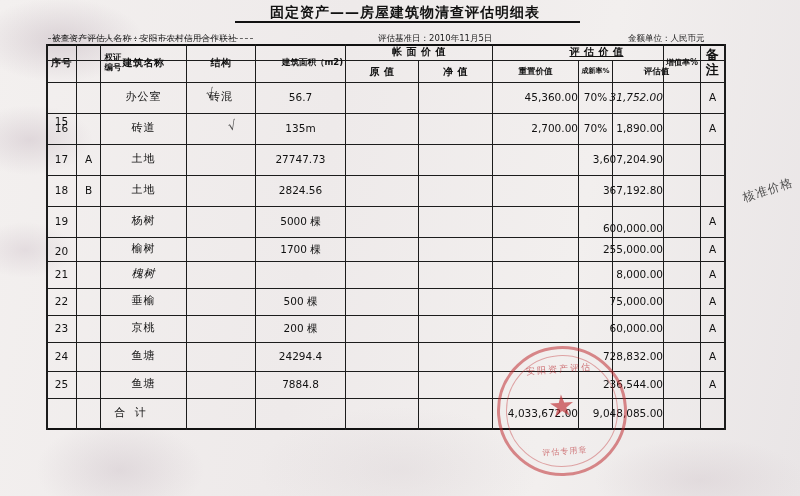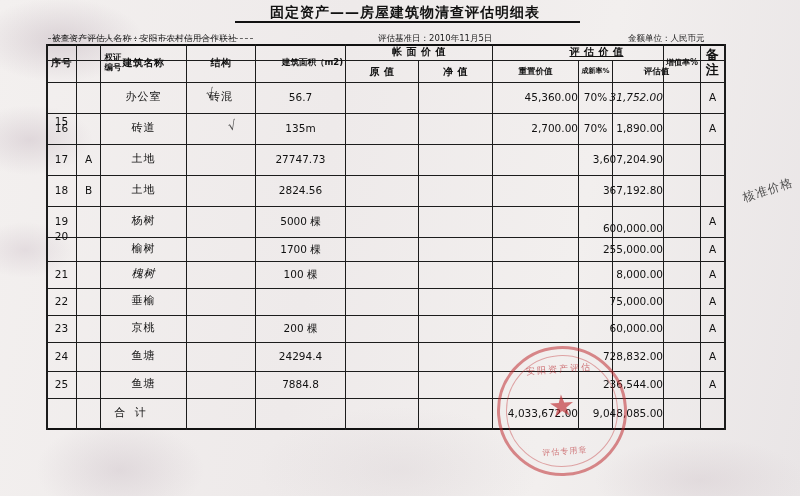--- a/index.html
+++ b/index.html
@@ -185,34 +185,34 @@
   <div class="cell cjk" style="left:101px;top:175px;width:85px;height:31px;">土地</div>
   <div class="cell" style="left:256px;top:175px;width:89px;height:31px;">2824.56</div>
   <div class="cell num" style="left:613px;top:175px;width:50px;height:31px;">367,192.80</div>
 
   <div class="cell" style="left:47px;top:206px;width:29px;height:31px;">19</div>
   <div class="cell cjk" style="left:101px;top:206px;width:85px;height:31px;">杨树</div>
   <div class="cell" style="left:256px;top:206px;width:89px;height:31px;">5000 棵</div>
   <div class="cell num" style="left:613px;top:206px;width:50px;height:31px;margin-top:7px;">600,000.00</div>
   <div class="cell" style="left:701px;top:206px;width:23px;height:31px;">A</div>
 
-  <div class="cell" style="left:47px;top:224px;width:29px;height:24px;">20</div>
+  <div class="cell" style="left:47px;top:239px;width:29px;height:24px;">20</div>
   <div class="cell cjk" style="left:101px;top:237px;width:85px;height:24px;">榆树</div>
   <div class="cell" style="left:256px;top:237px;width:89px;height:24px;">1700 棵</div>
   <div class="cell num" style="left:613px;top:237px;width:50px;height:24px;">255,000.00</div>
   <div class="cell" style="left:701px;top:237px;width:23px;height:24px;">A</div>
 
   <div class="cell" style="left:47px;top:261px;width:29px;height:27px;">21</div>
   <div class="cell cjk" style="left:101px;top:261px;width:85px;height:27px;font-style:italic;">槐树</div>
-  <div class="cell" style="left:256px;top:261px;width:89px;height:27px;">100 棵</div>
   <div class="cell num" style="left:613px;top:261px;width:50px;height:27px;">8,000.00</div>
   <div class="cell" style="left:701px;top:261px;width:23px;height:27px;">A</div>
 
   <div class="cell" style="left:47px;top:288px;width:29px;height:27px;">22</div>
   <div class="cell cjk" style="left:101px;top:288px;width:85px;height:27px;">垂榆</div>
+  <div class="cell" style="left:256px;top:288px;width:89px;height:27px;">500 棵</div>
   <div class="cell num" style="left:613px;top:288px;width:50px;height:27px;">75,000.00</div>
   <div class="cell" style="left:701px;top:288px;width:23px;height:27px;">A</div>
 
   <div class="cell" style="left:47px;top:315px;width:29px;height:27px;">23</div>
   <div class="cell cjk" style="left:101px;top:315px;width:85px;height:27px;">京桃</div>
   <div class="cell" style="left:256px;top:315px;width:89px;height:27px;">200 棵</div>
   <div class="cell num" style="left:613px;top:315px;width:50px;height:27px;">60,000.00</div>
   <div class="cell" style="left:701px;top:315px;width:23px;height:27px;">A</div>
 
   <div class="cell" style="left:47px;top:342px;width:29px;height:29px;">24</div>

